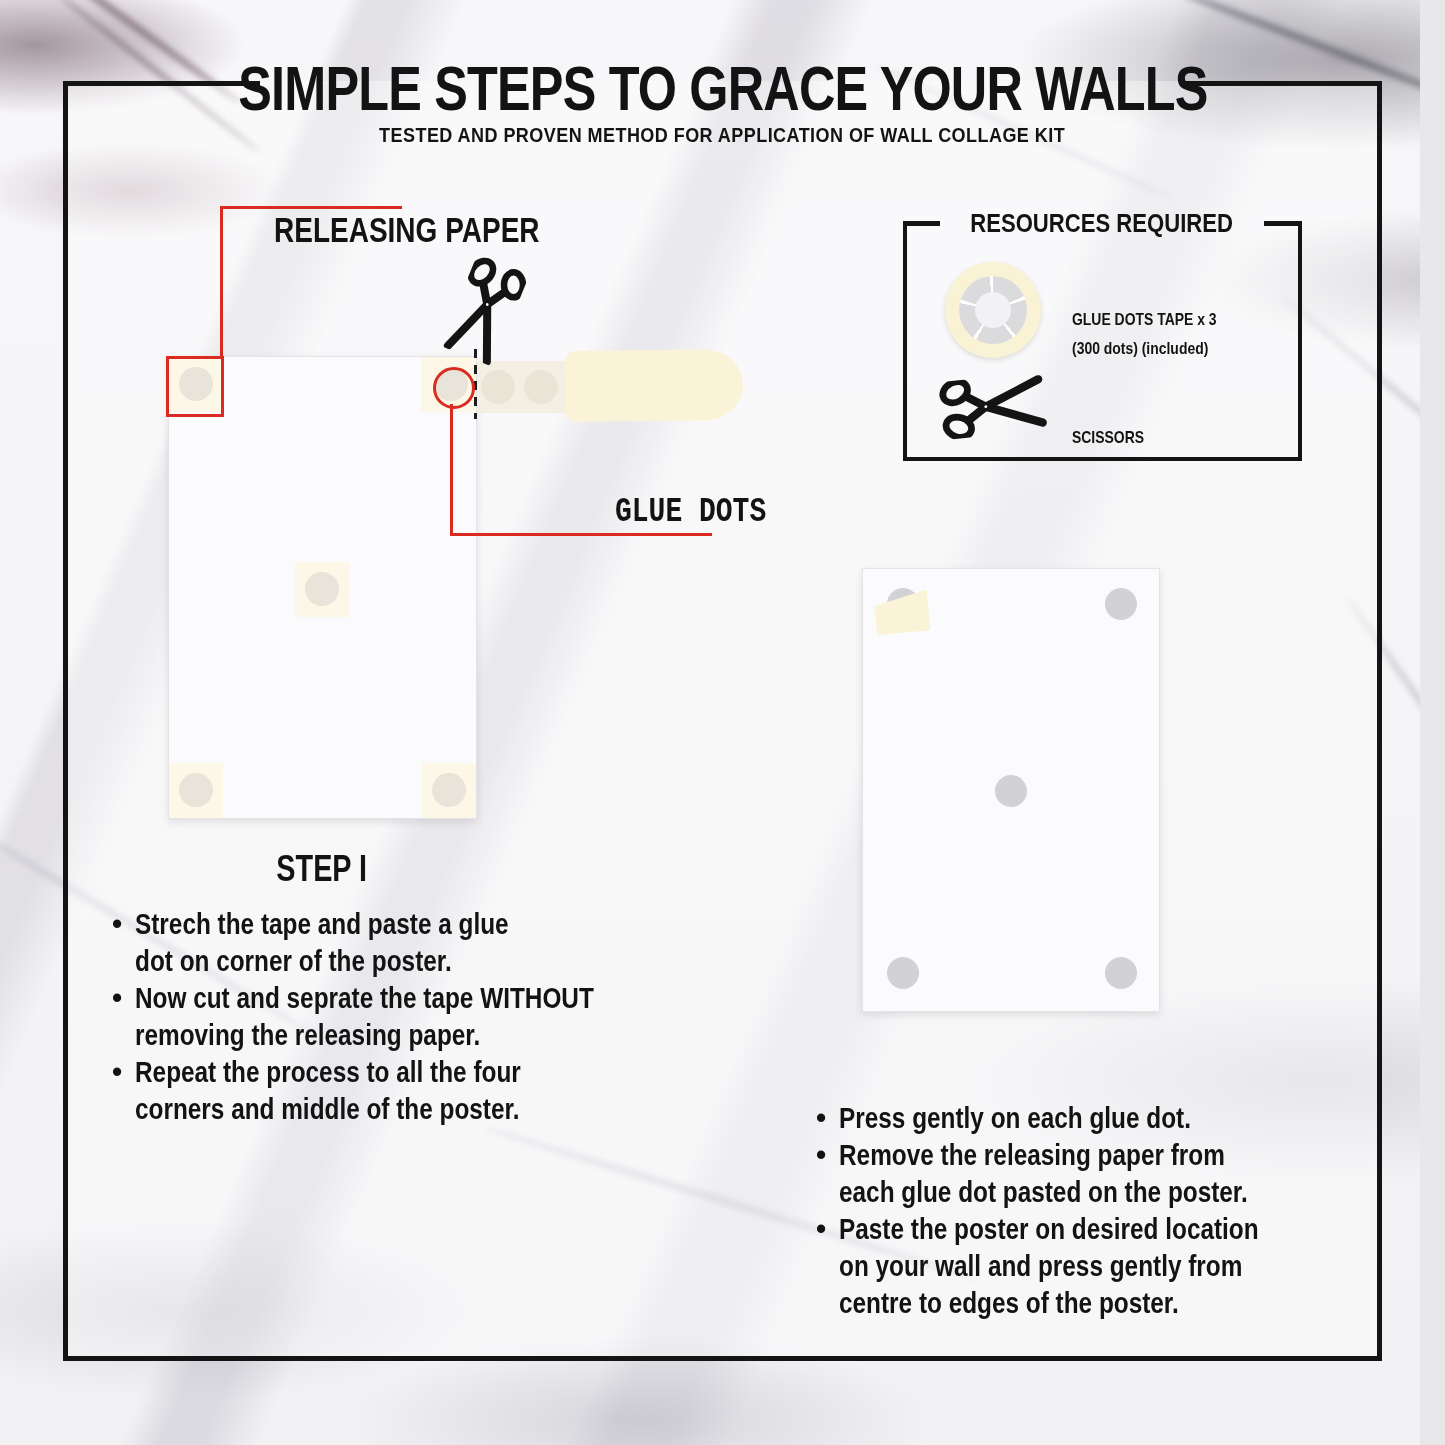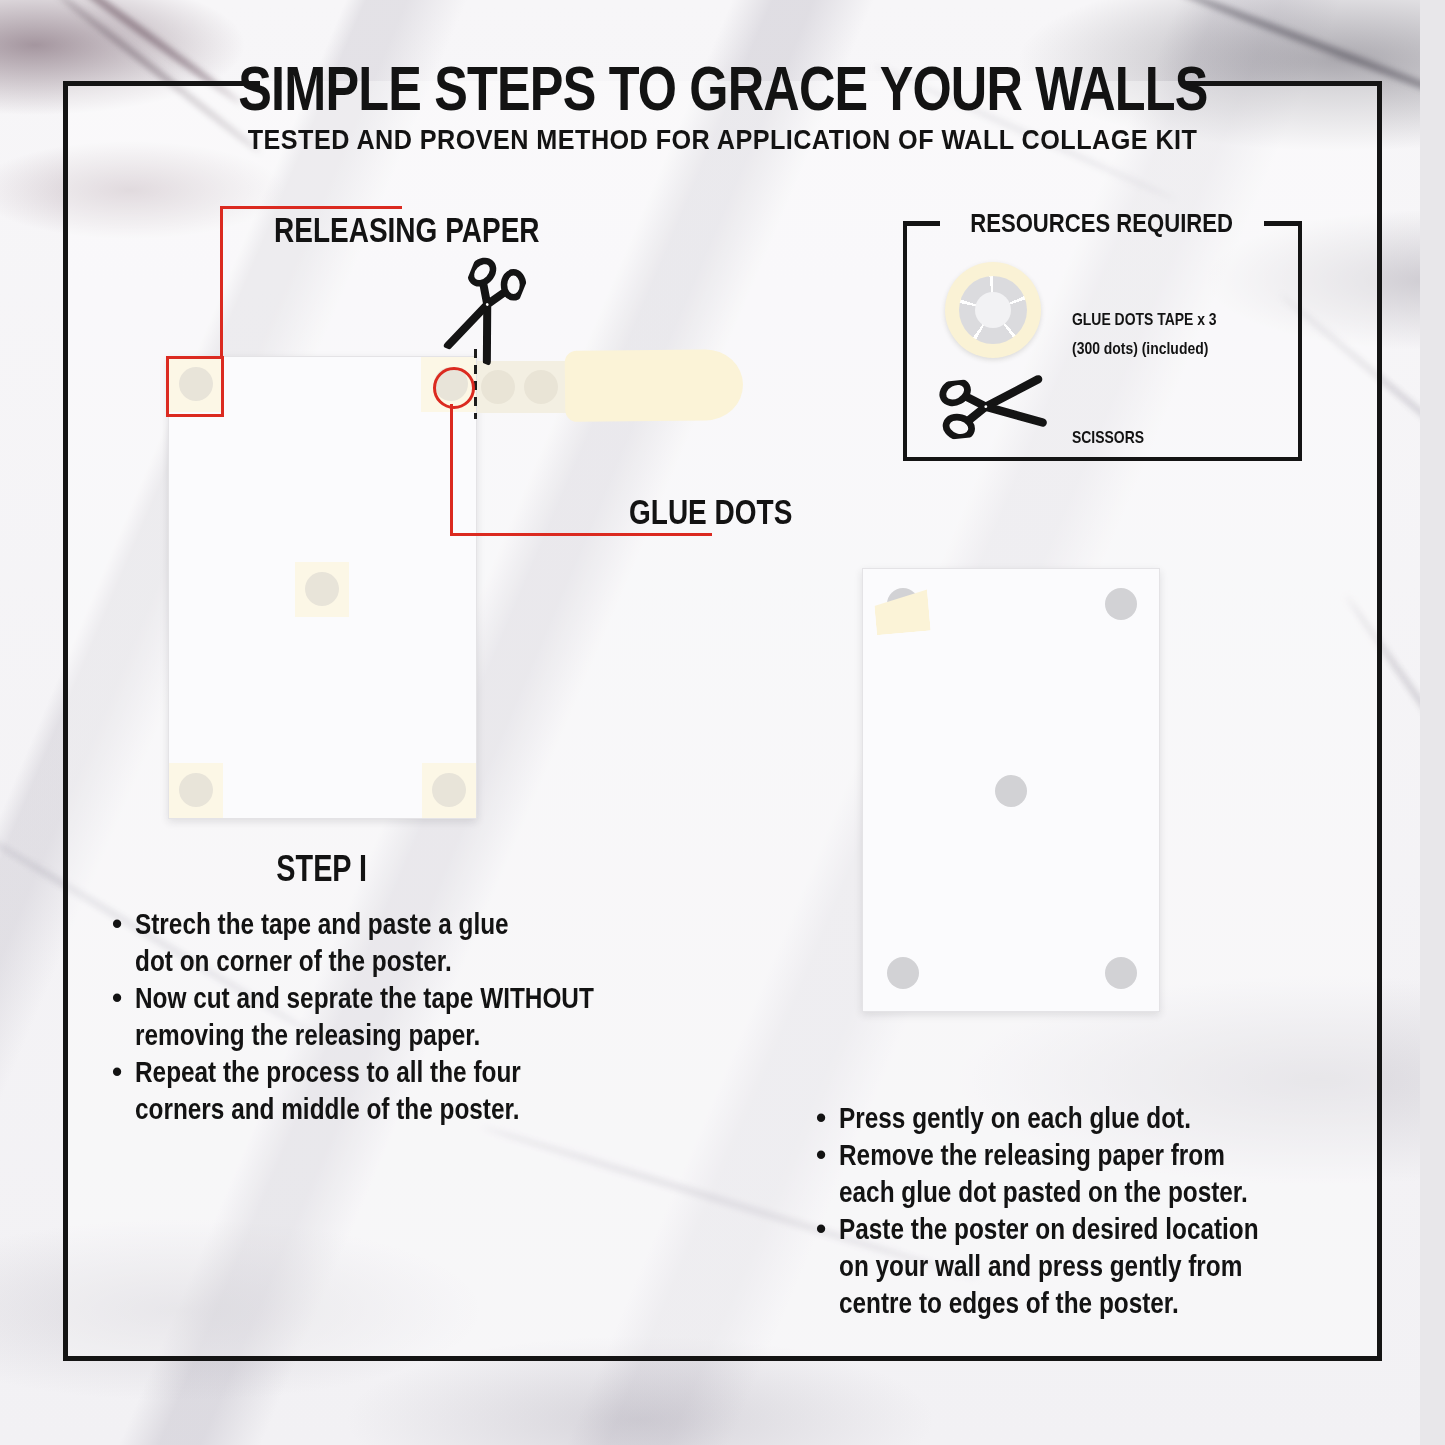--- a/index.html
+++ b/index.html
@@ -20,21 +20,21 @@
   }
   .abs{position:absolute;}
   .vein{position:absolute;border-radius:50%;filter:blur(3px);pointer-events:none;}
   #overlay{left:63px;top:81px;width:1319px;height:1280px;background:rgba(255,255,255,.36);}
   .bseg{background:#141414;}
   
   .cx{display:inline-block;white-space:nowrap;font-weight:bold;transform:scaleX(.8);}
   .ol{transform-origin:left center;}
   .hwrap{position:absolute;text-align:center;}
   #title{left:63px;top:52px;width:1319px;font-size:63px;letter-spacing:-1px;}
-  #subtitle{left:63px;top:124px;width:1319px;font-size:28px;}
+  #subtitle{left:63px;top:124px;width:1319px;font-size:20px;}
   #subtitle .cx{transform:scaleX(.9);letter-spacing:.5px;}
   .calloutlbl{position:absolute;font-size:35px;font-weight:bold;}
   .redline{position:absolute;background:#DB2A20;}
   .redbox{position:absolute;border:3px solid #DB2A20;}
   .poster{position:absolute;background:#fbfbfd;border:1px solid #e4e3e6;box-shadow:0 3px 8px rgba(40,40,50,.12);}
   .csq{position:absolute;width:54px;height:55px;background:#FCF7E6;}
   .gdot{position:absolute;width:34px;height:34px;border-radius:50%;background:#e8e4d9;}
   .gdot2{position:absolute;width:32px;height:32px;border-radius:50%;background:#d2d2d5;}
   #dashcut{left:474px;top:349px;width:3px;height:70px;
     background:repeating-linear-gradient(180deg,#1d1d1d 0 9px,rgba(0,0,0,0) 9px 16px);}
@@ -137,21 +137,21 @@
         <ellipse cx="16" cy="45" rx="12.5" ry="9.5" stroke-width="6.5" transform="rotate(22 16 45)"></ellipse>
       </g>
       <circle cx="44" cy="28" r="4" fill="#141414"></circle>
         <circle cx="44" cy="28" r="1.4" fill="#fff"></circle>
     </svg>
   </div>
 
   <div id="redcircle" class="abs"></div>
   <div class="redline" style="left:450px;top:404px;width:3px;height:132px;"></div>
   <div class="redline" style="left:450px;top:533px;width:262px;height:3px;"></div>
-  <div class="calloutlbl" style="left:629px;top:492px;">
+  <div class="calloutlbl" style="left:615px;top:492px;font-family:Liberation Mono, monospace;">
     <span class="cx ol">GLUE DOTS</span>
   </div>
 
   <div id="resbox" class="abs"></div>
   <div id="restitle" class="abs">
     <div class="bseg" style="width:65px;"></div>
     <div style="flex:1;text-align:center;"><span class="cx">RESOURCES REQUIRED</span></div>
     <div class="bseg" style="width:67px;"></div>
   </div>
   <div id="tape-roll" class="abs">

